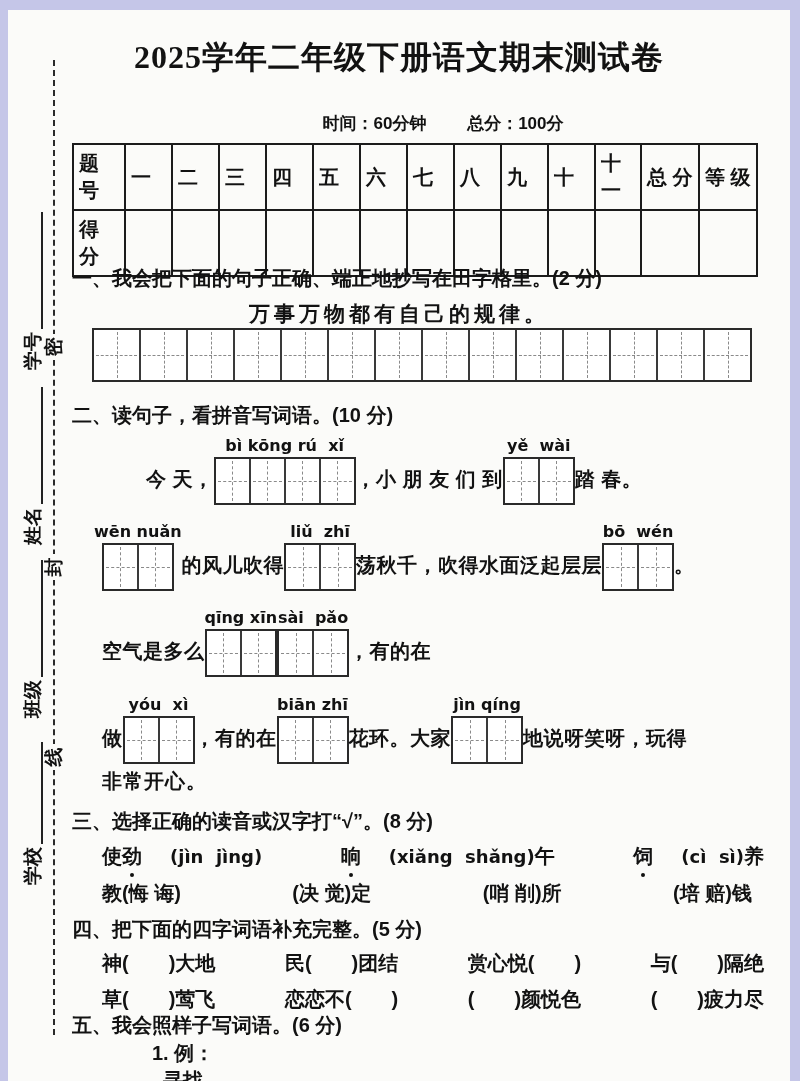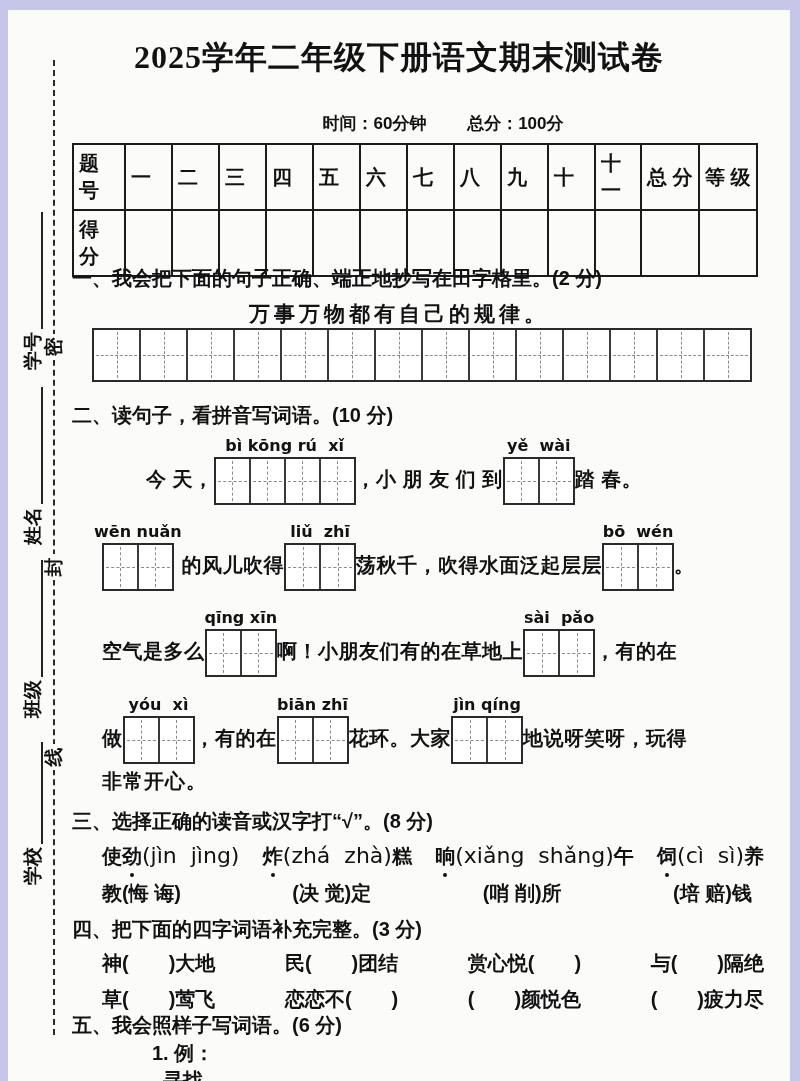--- a/index.html
+++ b/index.html
@@ -68,21 +68,21 @@
   
   .pline{position:absolute;display:flex;align-items:flex-end;}
   .ptxt{font-size:20px;font-weight:bold;white-space:pre;padding-bottom:12px;letter-spacing:.5px;}
   .punit{display:flex;flex-direction:column;align-items:center;}
   .py{font-size:16px;font-weight:600;font-family:"DejaVu Sans",sans-serif;white-space:pre;margin-bottom:2px;}
   .pgrid{display:flex;border:2px solid #2a2a2a;background:#fff;}
   .pgrid .cell{width:33px;height:44px;position:relative;border-right:2px solid #3a3a3a;}
   .pgrid .cell:last-child{border-right:none;}
   
   .row{position:absolute;display:flex;justify-content:space-between;font-size:20px;font-weight:bold;white-space:pre;}
-  .choices{font-family:"DejaVu Sans",sans-serif;font-size:22px;font-weight:400;}
+  .choices{font-family:"DejaVu Sans",sans-serif;font-size:18px;font-weight:700;margin-left:28px;}
   .mk{position:relative;display:inline-block;}
   .mk::after{content:"";position:absolute;left:50%;bottom:-7px;width:4px;height:4px;border-radius:50%;background:#111;transform:translateX(-50%);}
   
   .s5line{position:absolute;display:flex;align-items:center;font-size:20px;font-weight:bold;white-space:pre;flex-direction:column;}
   .ul{border-bottom:2px solid #111;padding-bottom:12px;}
   .blank{display:inline-block;width:76px;border-bottom:2.5px solid #111;height:20px;}
 </style>
 </head>
 <body>
 
@@ -241,21 +241,20 @@
 
   <div class="pline" style="top:598px;left:94px;">
     <span class="ptxt">空气是多么</span>
     <span class="punit">
       <span class="py">qīng xīn</span>
       <span class="pgrid">
           <span class="cell"></span>
           <span class="cell"></span>
         </span>
     </span>
-    <span class="ptxt">啊！小朋友们有的在草地上</span>
     <span class="punit">
       <span class="py">sài  pǎo</span>
       <span class="pgrid">
           <span class="cell"></span>
           <span class="cell"></span>
         </span>
     </span>
     <span class="ptxt">，有的在</span>
   </div>
 
@@ -285,32 +284,31 @@
         </span>
     </span>
     <span class="ptxt">地说呀笑呀，玩得</span>
   </div>
 
   <div class="bodyline" style="top:758px;left:94px;letter-spacing:1px;">非常开心。</div>
 
   <div class="h" style="top:798px;left:64px;">三、选择正确的读音或汉字打“√”。(8 分)</div>
   <div class="row" style="top:833px;left:94px;width:662px;">
     <span><span>使</span><span class="mk">劲</span><span class="choices">(jìn  jìng)</span><span></span></span>
-    <span><span></span><span class="mk">炸</span><span class="choices">(zhá  zhà)</span><span>糕</span></span>
     <span><span></span><span class="mk">晌</span><span class="choices">(xiǎng  shǎng)</span><span>午</span></span>
     <span><span></span><span class="mk">饲</span><span class="choices">(cì  sì)</span><span>养</span></span>
   </div>
   <div class="row" style="top:870px;left:94px;width:650px;">
     <span>教(悔 诲)</span>
     <span>(决 觉)定</span>
     <span>(哨 削)所</span>
     <span>(培 赔)钱</span>
   </div>
 
-  <div class="h" style="top:906px;left:64px;">四、把下面的四字词语补充完整。(3 分)</div>
+  <div class="h" style="top:906px;left:64px;">四、把下面的四字词语补充完整。(5 分)</div>
   <div class="row" style="top:940px;left:94px;width:662px;">
     <span>神(　　)大地</span>
     <span>民(　　)团结</span>
     <span>赏心悦(　　)</span>
     <span>与(　　)隔绝</span>
   </div>
   <div class="row" style="top:976px;left:94px;width:662px;">
     <span>草(　　)莺飞</span>
     <span>恋恋不(　　)</span>
     <span>(　　)颜悦色</span>

